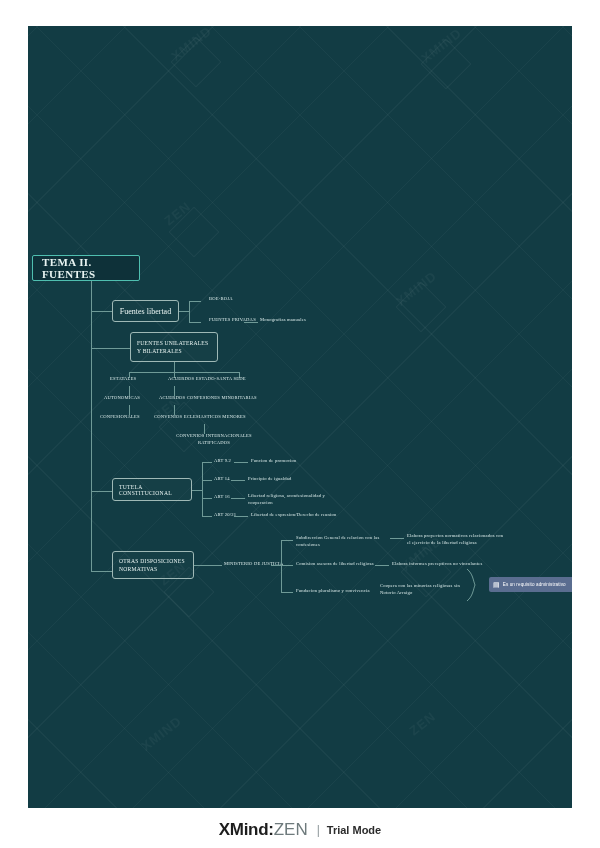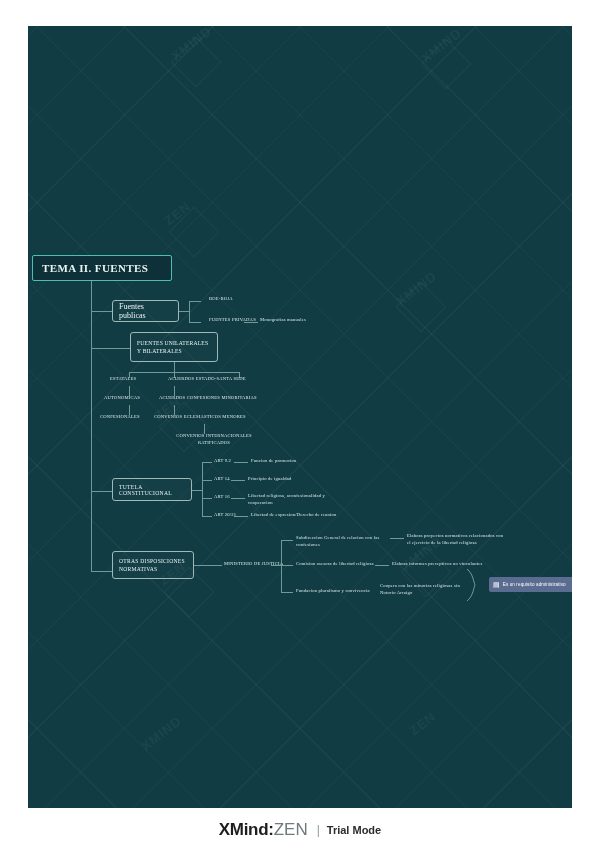--- a/index.html
+++ b/index.html
@@ -127,33 +127,33 @@
     <div class="wm" style="left:110px;top:700px;"><span class="d">XMIND</span></div>
     <div class="wm" style="left:380px;top:690px;"><span class="d">ZEN</span></div>
     <div class="wmbox" style="left:150px;top:18px;"></div>
     <div class="wmbox" style="left:400px;top:20px;"></div>
     <div class="wmbox" style="left:148px;top:188px;"></div>
     <div class="wmbox" style="left:375px;top:263px;"></div>
     <div class="wmbox" style="left:138px;top:383px;"></div>
     <div class="wmbox" style="left:380px;top:528px;"></div>
     <div class="wmbox" style="left:143px;top:548px;"></div>
 
-    <div class="node root" style="left:4px;top:229px;width:140px;height:26px;justify-content:flex-start;padding:0 9px;font-size:11px;">
+    <div class="node root" style="left:4px;top:229px;width:108px;height:26px;justify-content:flex-start;padding:0 9px;font-size:11px;">
       <span>TEMA II. FUENTES</span>
     </div>
 
     <div class="ln lnv" style="left:63px;top:255px;height:290px;"></div>
 
     <div class="ln lnh" style="left:63px;top:285px;width:21px;"></div>
     <div class="ln lnh" style="left:63px;top:322px;width:39px;"></div>
     <div class="ln lnh" style="left:63px;top:465px;width:21px;"></div>
     <div class="ln lnh" style="left:63px;top:545px;width:21px;"></div>
 
     <div class="node boxed" style="left:84px;top:274px;width:67px;height:22px;justify-content:center;font-size:8px;">
-      <span>Fuentes publicas</span>
+      <span>Fuentes libertad</span>
     </div>
 
     <div class="ln lnh" style="left:151px;top:285px;width:10px;"></div>
     <div class="ln lnv" style="left:161px;top:275px;height:21px;"></div>
     <div class="ln lnh" style="left:161px;top:275px;width:12px;"></div>
     <div class="ln lnh" style="left:161px;top:296px;width:12px;"></div>
 
     <div class="lbl" style="left:181px;top:270px;font-size:4.6px;letter-spacing:.2px;">
       <span>BOE-BOJA</span>
     </div>

